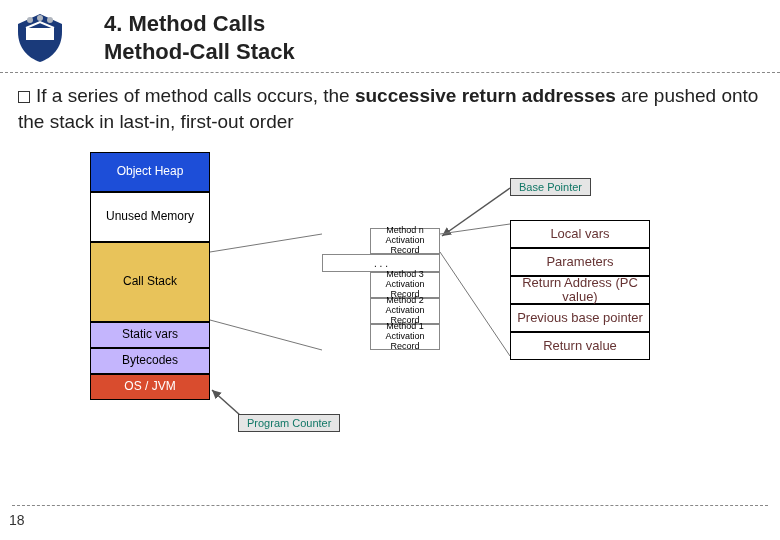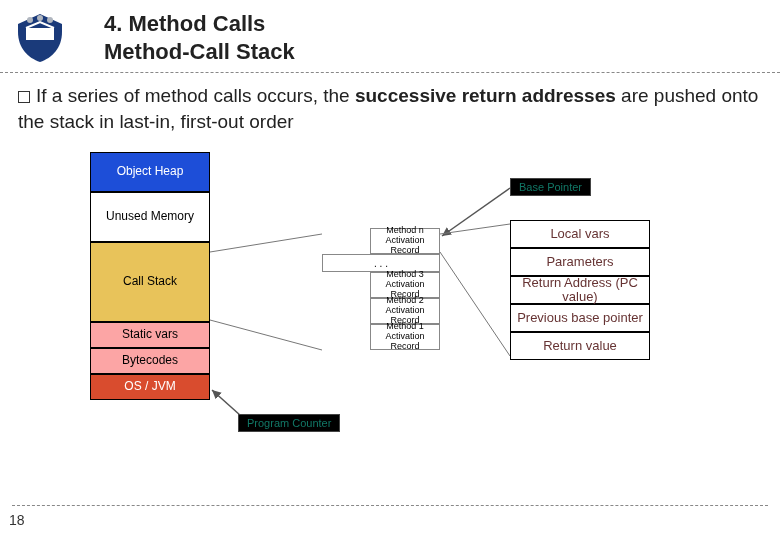--- a/index.html
+++ b/index.html
@@ -65,21 +65,21 @@
     display: flex;
     align-items: center;
     justify-content: center;
     font-size: 12px;
     padding: 2px 4px;
     line-height: 1.15;
   }
   .c-blue   { background: #1d4ed8; color: #fff; height: 40px; }
   .c-white  { background: #fff; color: #000; height: 50px; }
   .c-gold   { background: #e8c35a; color: #000; height: 80px; }
-  .c-orange { background: #fca5a5; color: #000; height: 26px; }
+  .c-orange { background: #c4b5fd; color: #000; height: 26px; }
   .c-red    { background: #d94c2e; color: #fff; height: 26px; }
 
   .midcol {
     position: absolute;
     left: 232px; top: 76px;
     width: 118px;
   }
   .midcol .mcell {
     border: 1px solid #888;
     background: #fff;
@@ -112,21 +112,21 @@
     padding: 3px 2px;
     line-height: 1.1;
     height: 28px;
     display: flex; align-items: center; justify-content: center;
     color: #633;
   }
 
   .label-box {
     position: absolute;
     border: 1px solid #444;
-    background: #000000;
+    background: #e5e5e5;
     font-size: 11px;
     padding: 2px 8px;
     color: #0a5;
   }
   .bp-label { left: 420px; top: 26px; color:#176; }
   .pc-label { left: 148px; top: 262px; color:#176; }
 
   .svg-lines {
     position: absolute;
     left: 0; top: 0;

